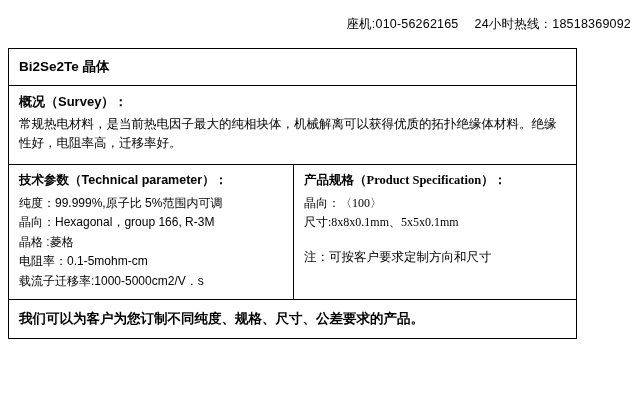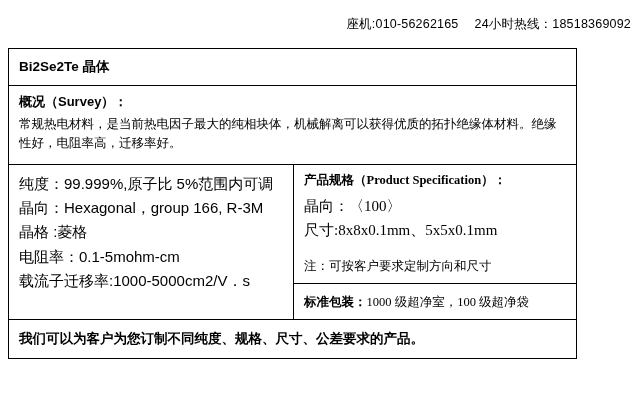--- a/index.html
+++ b/index.html
@@ -98,21 +98,21 @@
   .col-right-bottom {
     border-top: 1px solid #000;
     padding: 8px 10px 8px 10px;
   }
   .sec-head {
     font-size: 12.5px;
     font-weight: bold;
     margin-bottom: 5px;
   }
   .sec-line {
-    font-size: 15px;
+    font-size: 12px;
     line-height: 1.62;
   }
   .note {
     font-size: 12.5px;
     margin-top: 16px;
   }
   .pack {
     font-size: 12.5px;
   }
   .pack b {
@@ -145,37 +145,35 @@
     <div class="doc-row">
       <div class="row-survey">
         <div class="survey-head">概况（Survey）：</div>
         <div class="survey-body">常规热电材料，是当前热电因子最大的纯相块体，机械解离可以获得优质的拓扑绝缘体材料。绝缘性好，电阻率高，迁移率好。</div>
       </div>
     </div>
 
     <div class="row-specs">
 
       <div class="col-left">
+        <div class="sec-head">技术参数（Technical parameter）：</div>
         <div class="sec-line">纯度：99.999%,原子比 5%范围内可调</div>
         <div class="sec-line">晶向：Hexagonal，group  166, R-3M</div>
         <div class="sec-line">晶格 :菱格</div>
         <div class="sec-line">电阻率：0.1-5mohm-cm</div>
         <div class="sec-line">载流子迁移率:1000-5000cm2/V．s</div>
       </div>
 
       <div class="col-right">
         <div class="col-right-top">
           <div class="sec-head">产品规格（Product Specification）：</div>
           <div class="sec-line">晶向：〈100〉</div>
           <div class="sec-line">尺寸:8x8x0.1mm、5x5x0.1mm</div>
           <div class="note">注：可按客户要求定制方向和尺寸</div>
         </div>
-        <div class="col-right-bottom">
-          <span class="pack"><b>标准包装：</b><span>1000 级超净室，100 级超净袋</span></span>
-        </div>
       </div>
 
     </div>
 
     <div class="doc-row">
       <div class="row-footer">我们可以为客户为您订制不同纯度、规格、尺寸、公差要求的产品。</div>
     </div>
 
   </div>
 </div>

